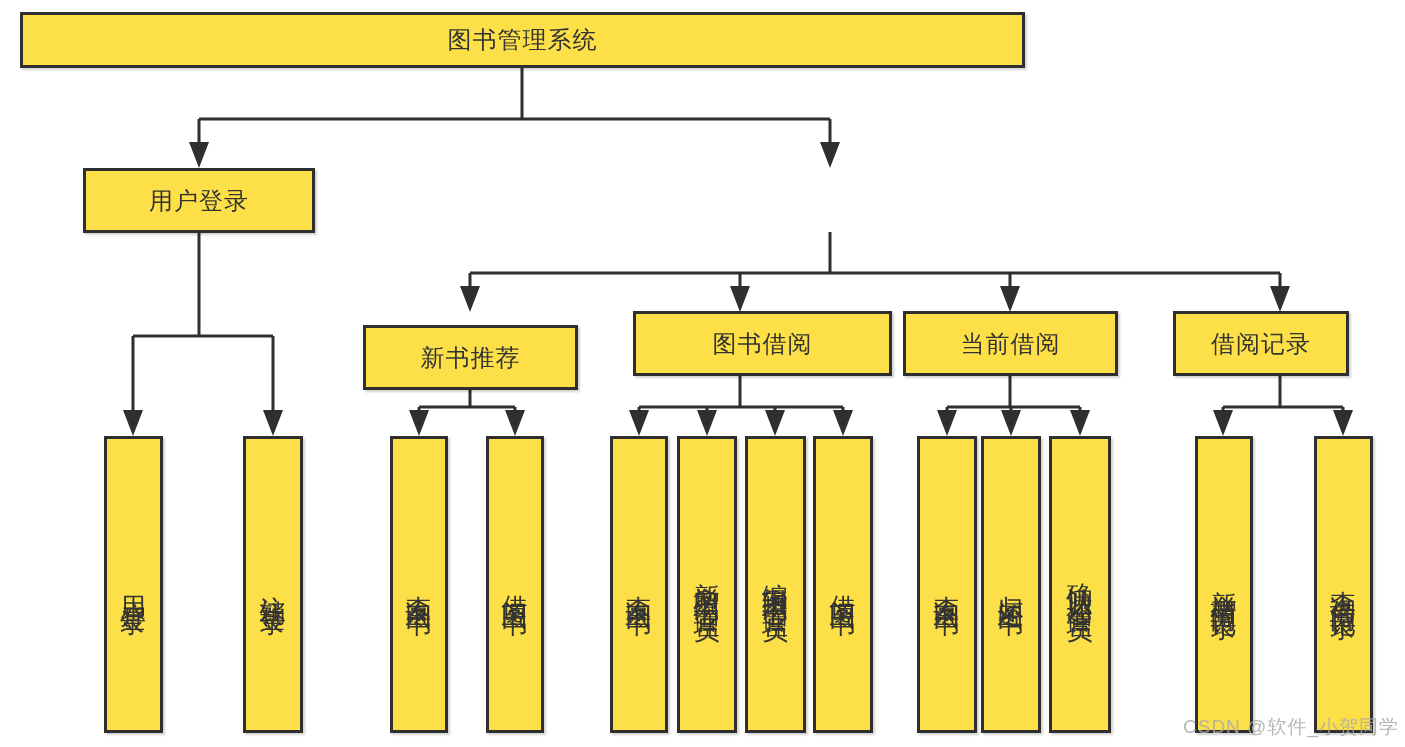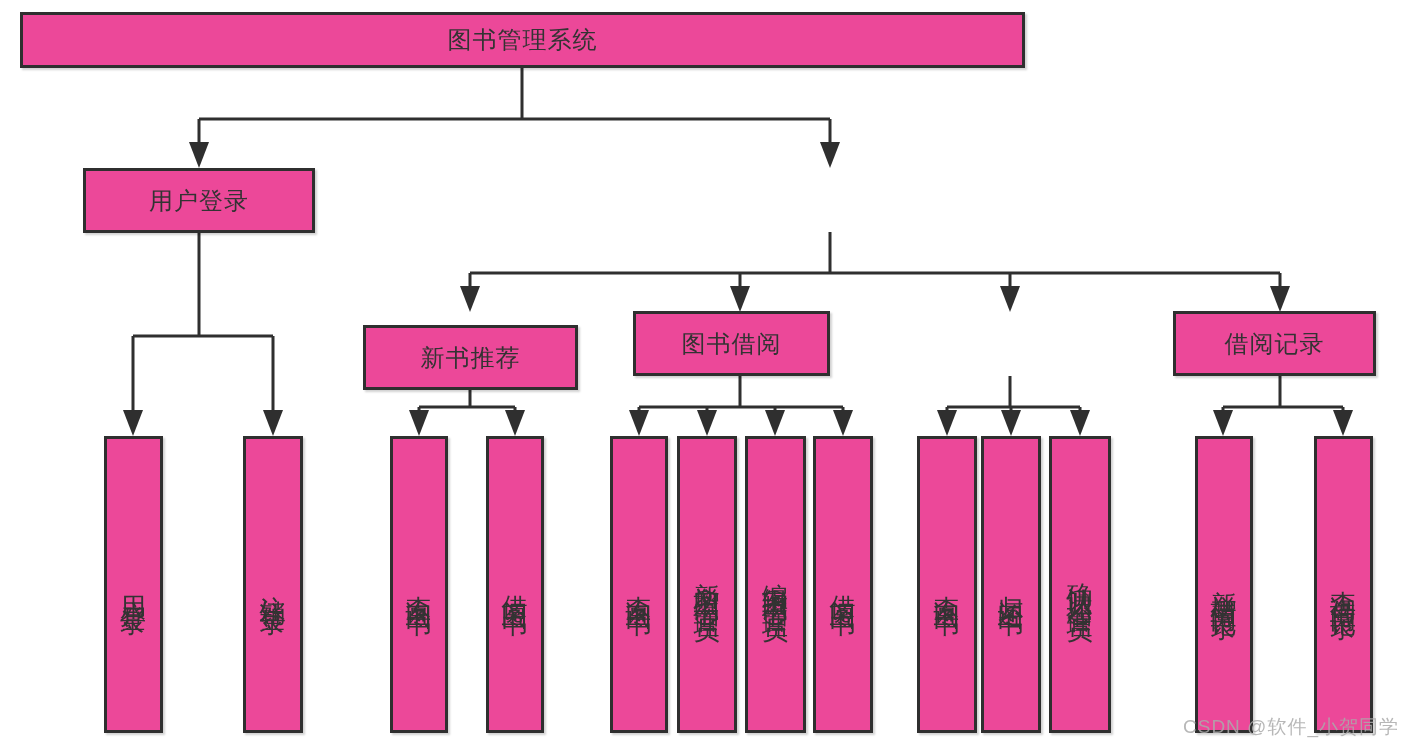--- a/index.html
+++ b/index.html
@@ -14,21 +14,21 @@
   }
   svg.connectors {
     position: absolute;
     left: 0; top: 0;
     width: 1405px; height: 747px;
   }
   .box {
     position: absolute;
     box-sizing: border-box;
     border: 3px solid #2f2f2f;
-    background: #ec4899;
+    background: #fde047;
     display: flex;
     align-items: center;
     justify-content: center;
     box-shadow: 2px 2px 2px rgba(0,0,0,0.18);
   }
   .htext {
     font-size: 24px;
     letter-spacing: 1px;
     color: #333333;
     white-space: nowrap;
@@ -111,24 +111,27 @@
     <span class="htext">图书管理系统</span>
   </div>
 
   <div class="box" style="left:83px;top:168px;width:232px;height:65px">
     <span class="htext">用户登录</span>
   </div>
 
   <div class="box" style="left:363px;top:325px;width:215px;height:65px">
     <span class="htext">新书推荐</span>
   </div>
-  <div class="box" style="left:633px;top:311px;width:197px;height:65px">
+  <div class="box" style="left:633px;top:311px;width:259px;height:65px">
     <span class="htext">图书借阅</span>
   </div>
-  <div class="box" style="left:1173px;top:311px;width:203px;height:65px">
+  <div class="box" style="left:903px;top:311px;width:215px;height:65px">
+    <span class="htext">当前借阅</span>
+  </div>
+  <div class="box" style="left:1173px;top:311px;width:176px;height:65px">
     <span class="htext">借阅记录</span>
   </div>
 
   <div class="box" style="left:104px;top:436px;width:59px;height:297px">
     <span class="vtext">用户登录</span>
   </div>
   <div class="box" style="left:243px;top:436px;width:60px;height:297px">
     <span class="vtext">注销登录</span>
   </div>
 

